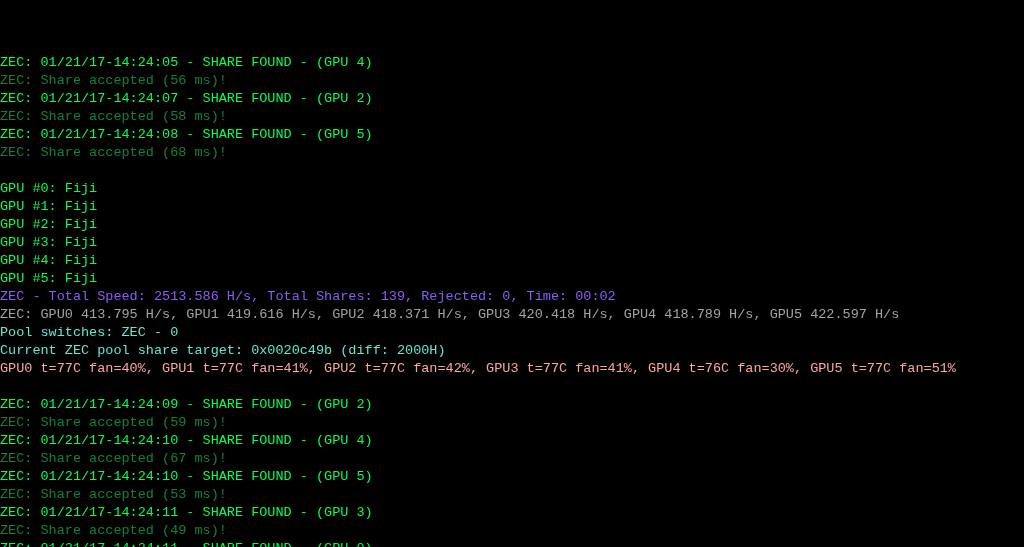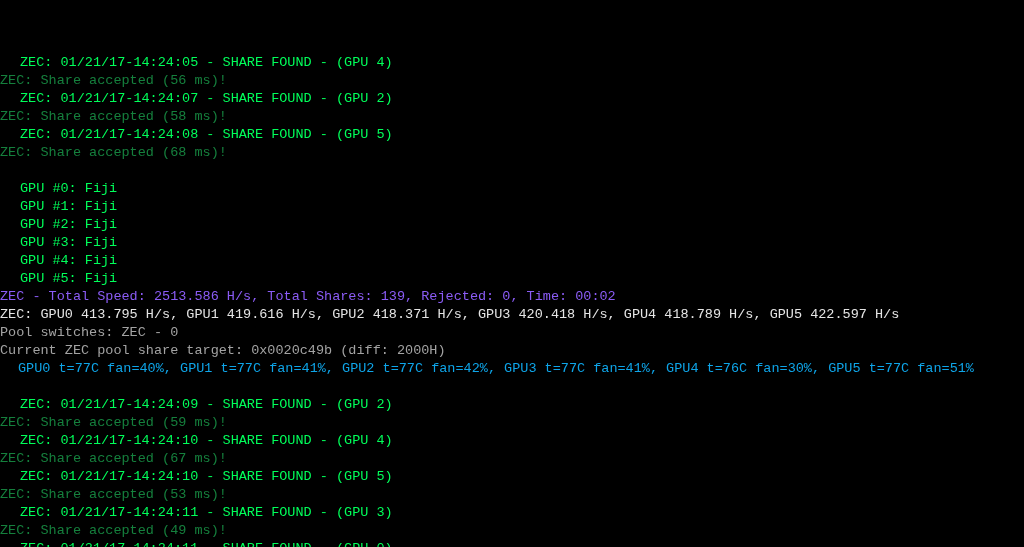--- a/index.html
+++ b/index.html
@@ -9,26 +9,26 @@
       font-size: 13.5px;
       line-height: 18px;
       color: #ccc;
       width: 1024px;
       height: 547px;
       overflow: hidden;
       padding: 0;
       white-space: pre;
     }
     .term { padding: 0; }
-    .g-bright { color: #00ff5a; margin-left: 20px; }
+    .g-bright { color: #00ff5a; }
     .g-med   { color: #15803d; }
     .c-teal  { color: #8b5cf6; }
-    .c-cyan  { color: #e5e5e5; }
-    .c-white { color: #a3a3a3; }
-    .c-mag   { color: #0ea5e9; padding-left: 18px; }
+    .c-cyan  { color: #a3a3a3; }
+    .c-white { color: #5eead4; }
+    .c-mag   { color: #fca5a5; }
     .line { display: block; }
   </style>
 </head>
 <body>
 
 
 <div class="term" id="term"><span class="line g-bright">ZEC: 01/21/17-14:24:05 - SHARE FOUND - (GPU 4)</span><span class="line g-med">ZEC: Share accepted (56 ms)!</span><span class="line g-bright">ZEC: 01/21/17-14:24:07 - SHARE FOUND - (GPU 2)</span><span class="line g-med">ZEC: Share accepted (58 ms)!</span><span class="line g-bright">ZEC: 01/21/17-14:24:08 - SHARE FOUND - (GPU 5)</span><span class="line g-med">ZEC: Share accepted (68 ms)!</span><span class="line "> </span><span class="line g-bright">GPU #0: Fiji</span><span class="line g-bright">GPU #1: Fiji</span><span class="line g-bright">GPU #2: Fiji</span><span class="line g-bright">GPU #3: Fiji</span><span class="line g-bright">GPU #4: Fiji</span><span class="line g-bright">GPU #5: Fiji</span><span class="line c-teal">ZEC - Total Speed: 2513.586 H/s, Total Shares: 139, Rejected: 0, Time: 00:02</span><span class="line c-cyan">ZEC: GPU0 413.795 H/s, GPU1 419.616 H/s, GPU2 418.371 H/s, GPU3 420.418 H/s, GPU4 418.789 H/s, GPU5 422.597 H/s</span><span class="line c-white">Pool switches: ZEC - 0</span><span class="line c-white">Current ZEC pool share target: 0x0020c49b (diff: 2000H)</span><span class="line c-mag">GPU0 t=77C fan=40%, GPU1 t=77C fan=41%, GPU2 t=77C fan=42%, GPU3 t=77C fan=41%, GPU4 t=76C fan=30%, GPU5 t=77C fan=51%</span><span class="line "> </span><span class="line g-bright">ZEC: 01/21/17-14:24:09 - SHARE FOUND - (GPU 2)</span><span class="line g-med">ZEC: Share accepted (59 ms)!</span><span class="line g-bright">ZEC: 01/21/17-14:24:10 - SHARE FOUND - (GPU 4)</span><span class="line g-med">ZEC: Share accepted (67 ms)!</span><span class="line g-bright">ZEC: 01/21/17-14:24:10 - SHARE FOUND - (GPU 5)</span><span class="line g-med">ZEC: Share accepted (53 ms)!</span><span class="line g-bright">ZEC: 01/21/17-14:24:11 - SHARE FOUND - (GPU 3)</span><span class="line g-med">ZEC: Share accepted (49 ms)!</span><span class="line g-bright">ZEC: 01/21/17-14:24:11 - SHARE FOUND - (GPU 0)</span></div>
 
 
 

